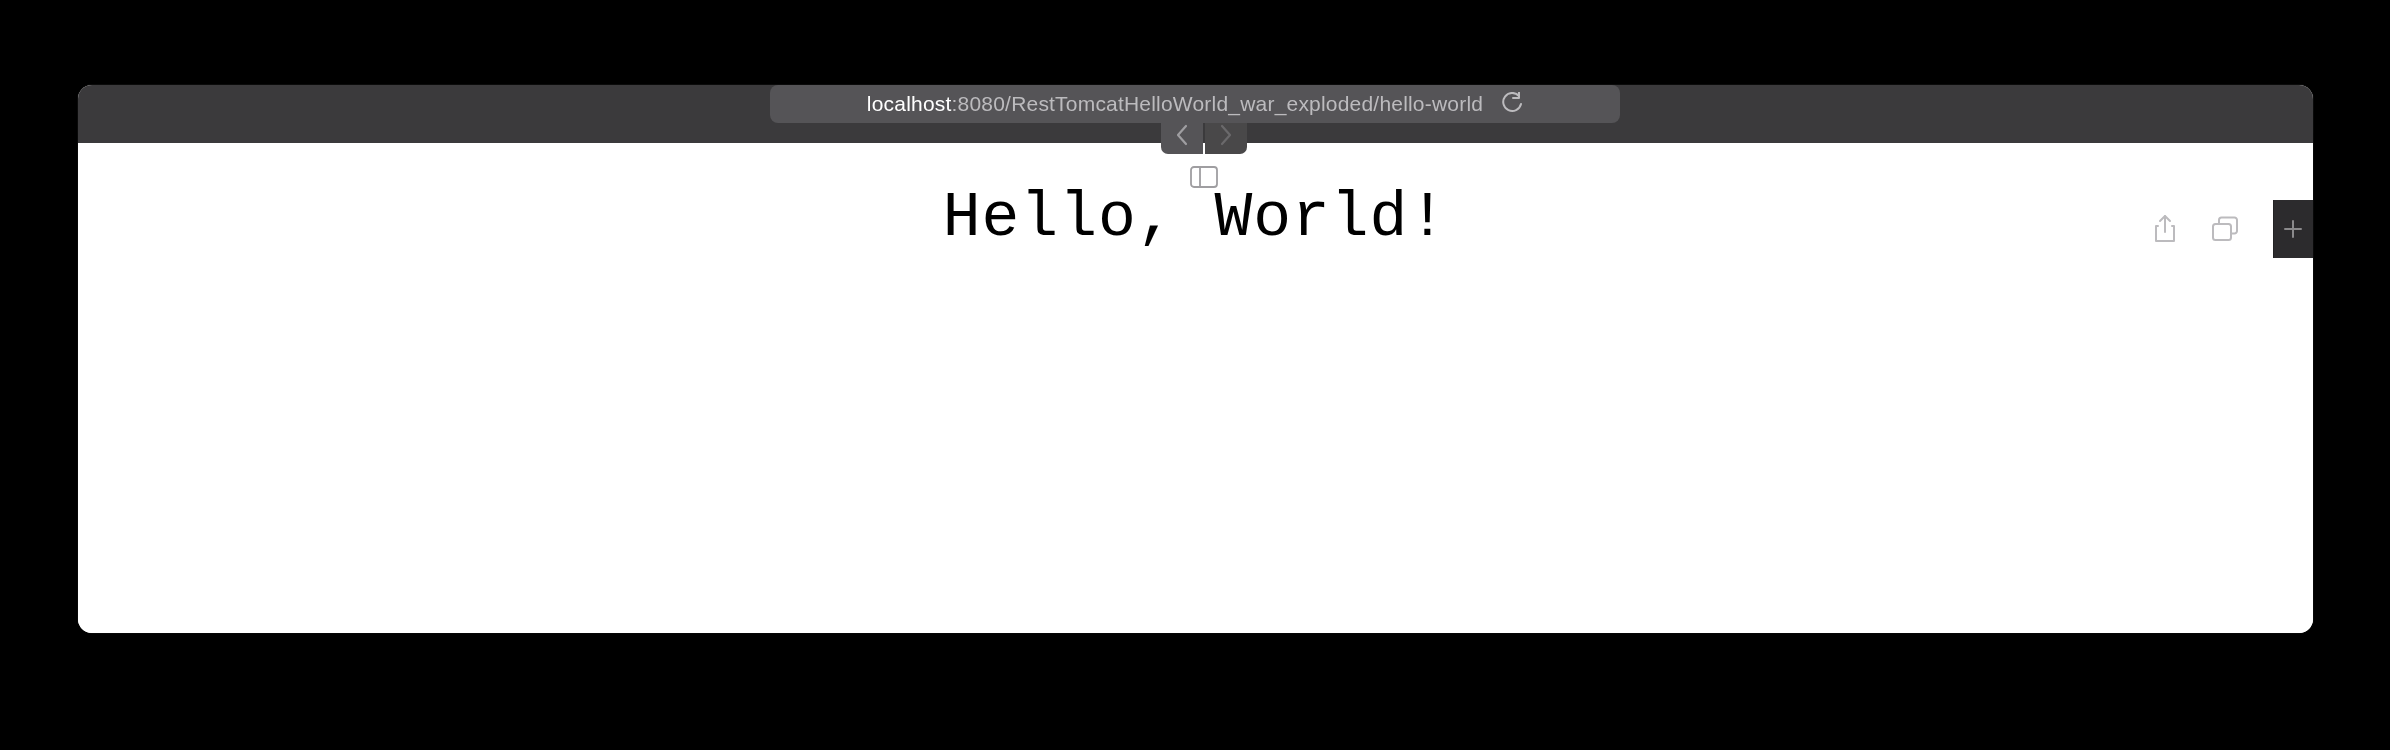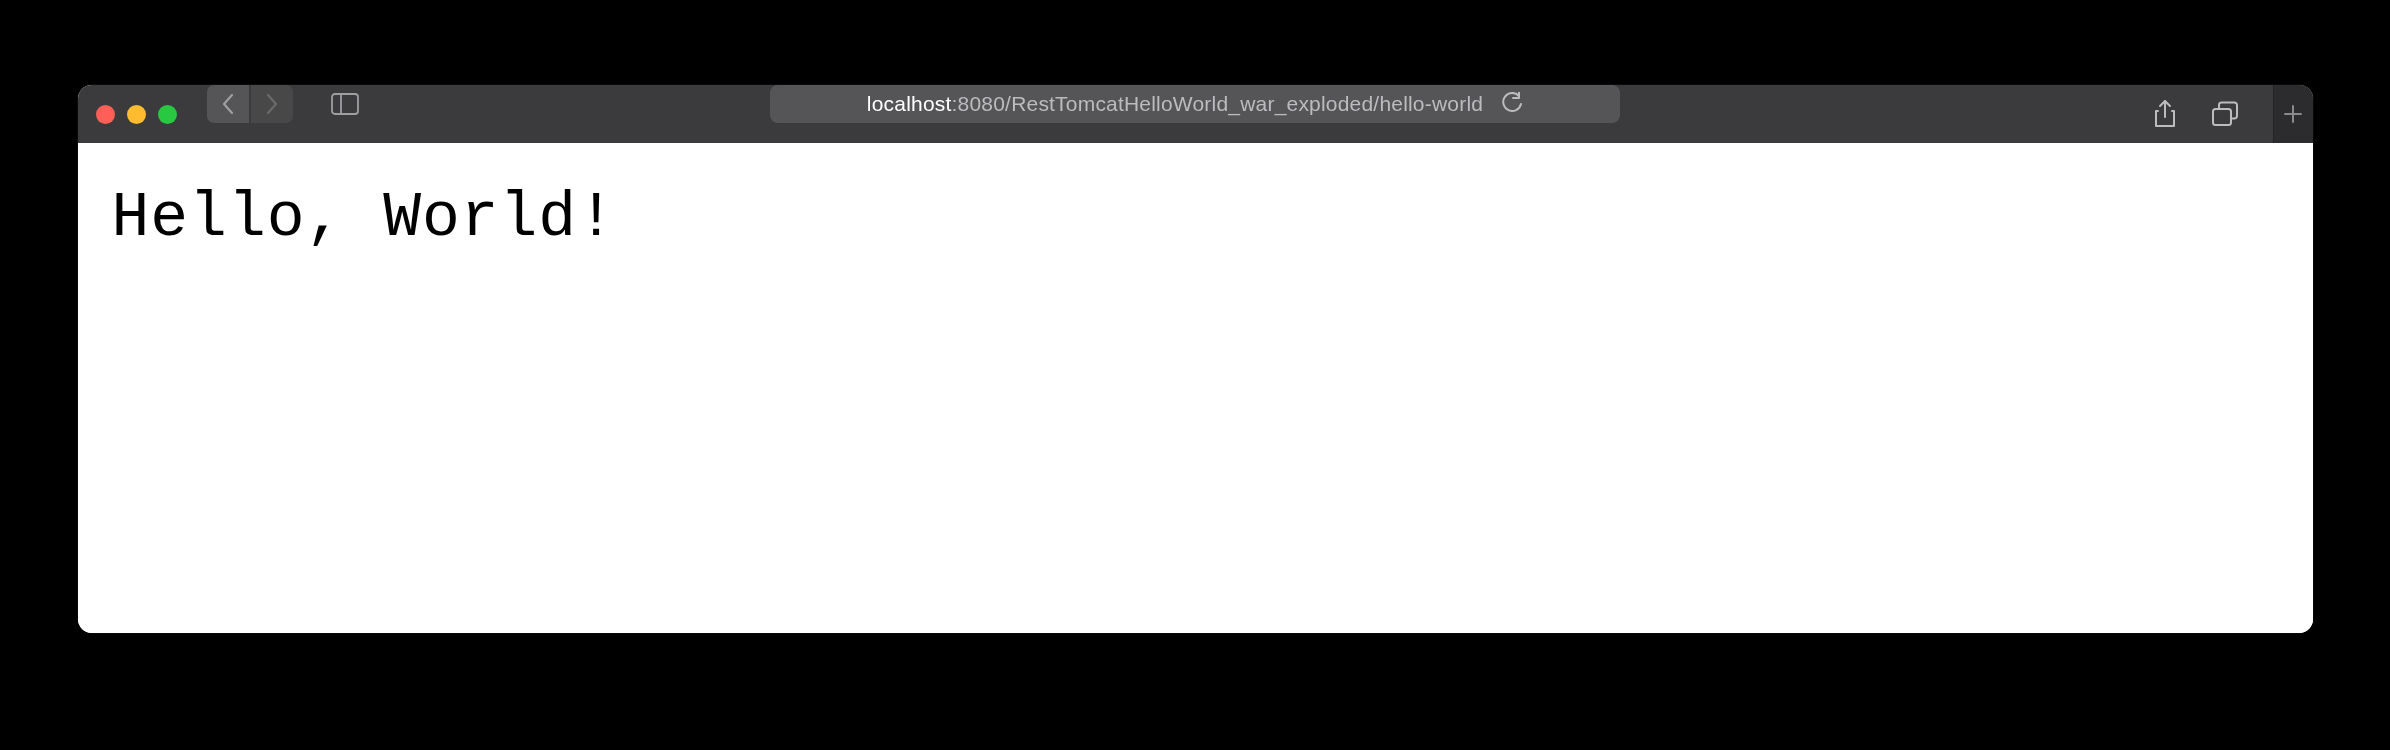--- a/index.html
+++ b/index.html
@@ -24,23 +24,25 @@
       border-radius: 14px;
       overflow: hidden;
       box-shadow: 0 30px 80px rgba(0,0,0,0.7), 0 0 0 1px rgba(255,255,255,0.05);
       background: #fff;
     }
     
     .toolbar {
       height: 58px;
       background: #3b3a3c;
       display: flex;
+      align-items: center;
       padding: 0 18px;
       gap: 12px;
       position: relative;
+      flex-direction: column;
     }
     
     .traffic-lights {
       display: flex;
       gap: 12px;
       align-items: center;
     }
     
     .traffic-light {
       width: 19px;
@@ -152,20 +154,21 @@
       color: #8a898b;
       margin-right: -18px;
       margin-left: 6px;
       border-left: 1px solid #232224;
     }
     
     .content {
       background: #ffffff;
       padding: 40px 34px;
       height: 490px;
+      text-align: center;
     }
     
     .hello-text {
       font-family: "Courier New", Courier, monospace;
       font-size: 63px;
       font-weight: 500;
       color: #000;
       letter-spacing: 1px;
     }
     

